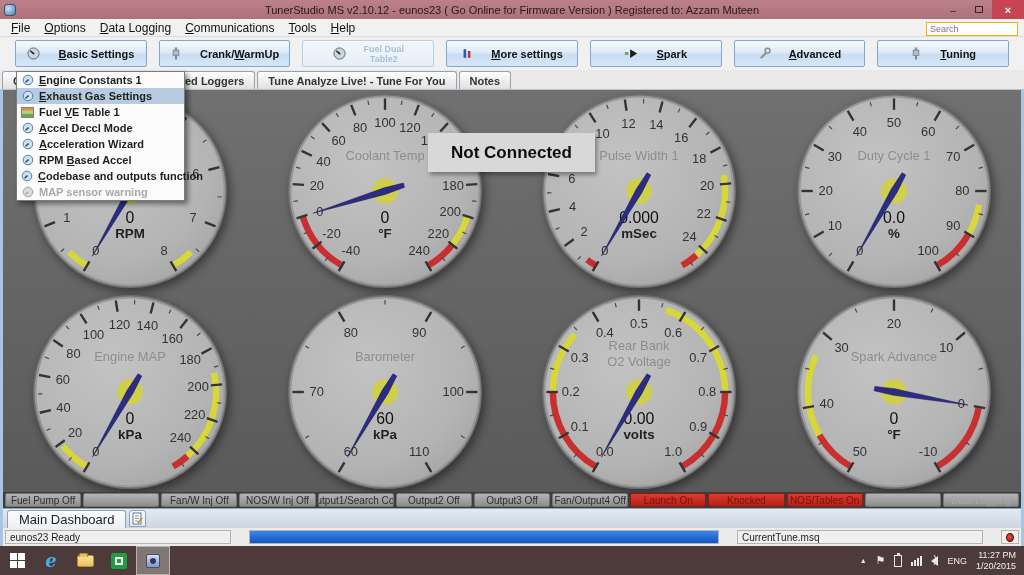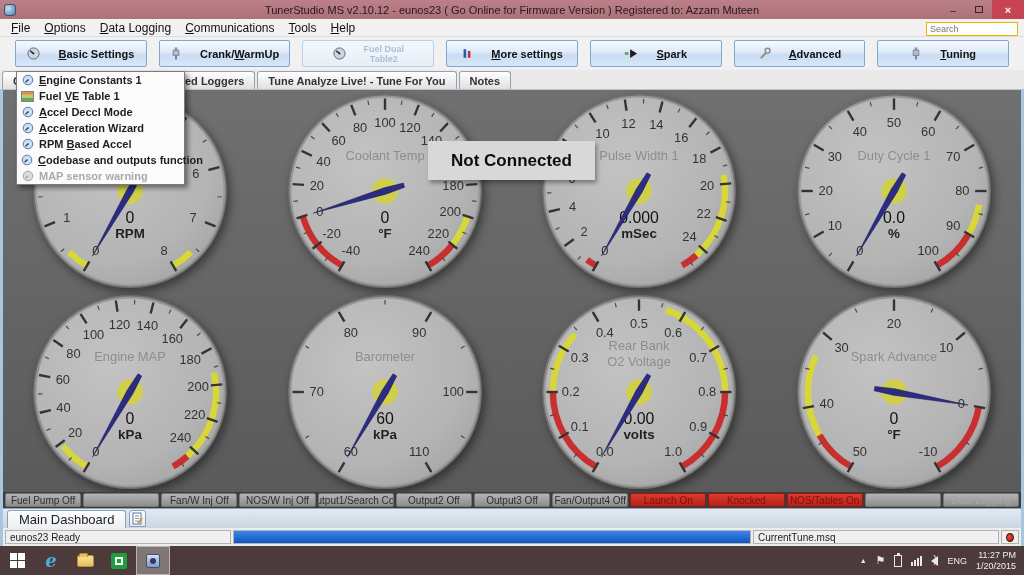--- a/index.html
+++ b/index.html
@@ -36,21 +36,21 @@
 
   
   .frame { position:absolute; top:90px; left:0; width:1024px; height:456px; border-left:3px solid #a6c6e2; border-right:3px solid #a6c6e2; }
   .dashboard { position:relative; height:402px; background:linear-gradient(#707070,#5a5a5a); overflow:hidden; }
   .gauge-grid { position:absolute; inset:0; display:grid; grid-template-columns:repeat(4,1fr); grid-template-rows:1fr 1fr; }
   .gauge-cell { display:flex; align-items:center; justify-content:center; }
   .gauge-cell svg { display:block; filter:drop-shadow(3px 4px 5px rgba(0,0,0,.45)); }
   svg text { font-family:"Liberation Sans", sans-serif; }
 
   .not-connected { position:absolute; left:425px; top:43px; width:167px; height:39px; background:#d8d8d8; box-shadow:2px 3px 4px rgba(0,0,0,.35);
-    display:flex; align-items:center; justify-content:center; font-size:17px; font-weight:bold; color:#0d0d0d; z-index:40;margin-top:8px; }
+    display:flex; align-items:center; justify-content:center; font-size:17px; font-weight:bold; color:#0d0d0d; z-index:40; }
 
   
   .dropdown { position:absolute; left:16px; top:71px; width:169px; background:#fbfbfb; border:1px solid #7a7a7a; box-shadow:3px 3px 5px rgba(0,0,0,.45); z-index:60; }
   .dd-item { height:16px; display:flex; align-items:center; gap:5px; padding:0 6px 0 4px; font-size:11px; font-weight:bold; color:#1e1e1e; white-space:nowrap; }
   .dd-item.highlighted { background:#b7cbe0; }
   .dd-item.disabled { color:#a9a9a9; }
   .dd-icon { display:inline-flex; width:13px; justify-content:center; }
 
   
   .indicators { height:16px; background:#3c3c3c; display:flex; gap:2px; padding:1px 2px; }
@@ -59,21 +59,21 @@
   .ind.on { background:linear-gradient(#dd3b2e,#b12217); border-color:#8e1a12; color:#7e100c; }
   .ind.dim { color:#a8a8a8; }
 
   
   .dashtabrow { height:20px; background:linear-gradient(#e2e9f0,#cbd6e3); border-top:1px solid #8fa3b8; display:flex; align-items:flex-end; padding-left:4px; gap:3px; }
   .dash-tab { height:18px; display:flex; align-items:center; padding:0 11px; font-size:13px; color:#222;
     background:linear-gradient(#fdfdfd,#eceff3); border:1px solid #8ba0b6; border-bottom:none; border-radius:3px 3px 0 0; }
   .dash-tab-icon { width:17px; height:17px; margin-bottom:1px; background:linear-gradient(#fdfdfd,#e4e9ef); border:1px solid #8ba0b6; border-radius:3px 3px 0 0; display:flex; align-items:center; justify-content:center; }
 
   
-  .statusbar { height:18px; background:#ececec; display:flex; gap:2px; padding:2px; }
+  .statusbar { height:18px; background:#ececec; display:flex; gap:18px; padding:2px; }
   .sb-cell { border:1px solid #b3b3b3; font-size:10px; color:#222; display:flex; align-items:center; padding:0 4px; background:#efefef; white-space:nowrap; overflow:hidden; }
   .sb-left { width:226px; }
   .sb-progress { flex:1; padding:0; position:relative; background:#e4e4e4; }
   .sb-progress .fill { position:absolute; inset:0; background:linear-gradient(#3d85e8,#1158c0); }
   .sb-file { width:246px; }
   .sb-logicon { width:18px; justify-content:center; }
   .log-glyph { width:9px; height:9px; border-radius:50%; background:radial-gradient(circle at 40% 40%, #e05545, #8e1408); border:1px solid #5e0d04; }
 
   
   .taskbar { position:absolute; top:546px; left:0; right:0; height:29px; background:#4c3b3a; display:flex; align-items:center; }
@@ -670,20 +670,30 @@
       <div class="dd-item">
         <span class="dd-icon">
           <svg width="12" height="12" viewBox="0 0 14 14">
             <circle cx="7" cy="7" r="5.6" fill="#cfe0ef" stroke="#3a6ea5"></circle>
             <line x1="7" y1="7" x2="4.2" y2="9.6" stroke="#173a6a" stroke-width="1.4"></line>
             <circle cx="7" cy="7" r="0.9" fill="#173a6a"></circle>
           </svg>
         </span>
         <span><u>E</u>ngine Constants 1</span>
       </div>
+      <div class="dd-item highlighted">
+        <span class="dd-icon">
+          <svg width="12" height="12" viewBox="0 0 14 14">
+            <circle cx="7" cy="7" r="5.6" fill="#cfe0ef" stroke="#3a6ea5"></circle>
+            <line x1="7" y1="7" x2="4.2" y2="9.6" stroke="#173a6a" stroke-width="1.4"></line>
+            <circle cx="7" cy="7" r="0.9" fill="#173a6a"></circle>
+          </svg>
+        </span>
+        <span><u>E</u>xhaust Gas Settings</span>
+      </div>
       <div class="dd-item">
         <span class="dd-icon">
           <svg width="13" height="11" viewBox="0 0 14 12">
             <rect x="0.5" y="0.5" width="13" height="11" fill="#fff" stroke="#777"></rect>
             <rect x="1" y="1" width="12" height="3.2" fill="#e08f45"></rect>
             <rect x="1" y="4.4" width="12" height="3.2" fill="#b9cf6e"></rect>
             <rect x="1" y="7.6" width="12" height="3.4" fill="#63a763"></rect>
           </svg>
         </span>
         <span>Fuel <u>V</u>E Table 1</span>

